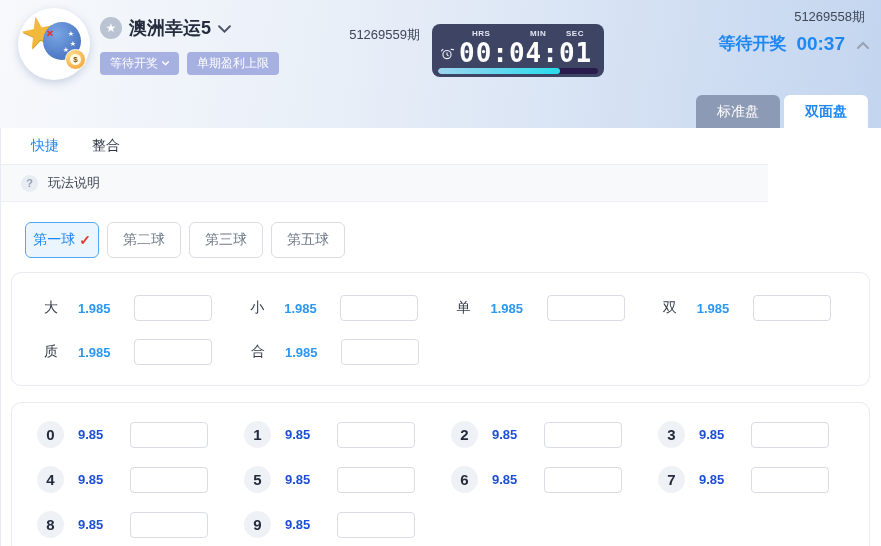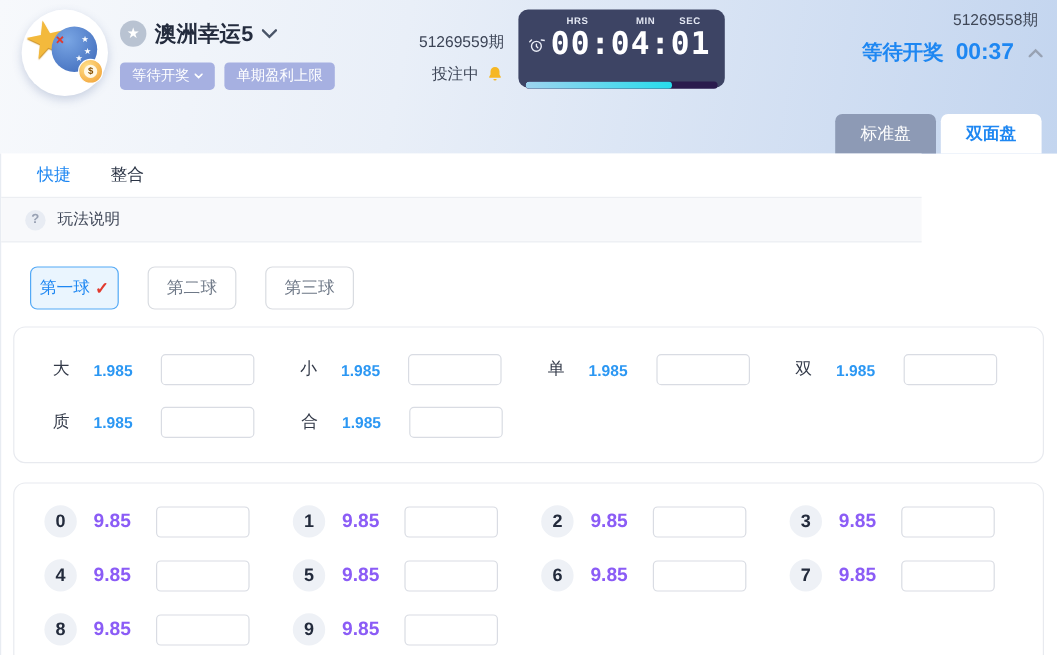--- a/index.html
+++ b/index.html
@@ -35,21 +35,21 @@
   .pills { position:absolute; left:100px; top:52px; display:flex; gap:8px; }
   .pill { background:#a6b0e1; color:#fff; font-size:12px; height:23px; padding:0 10px;
     border:none; border-radius:4px; display:flex; align-items:center; gap:4px; cursor:pointer;
     font-family:inherit; }
 
   .issue-block { position:absolute; left:290px; top:26px; width:130px; text-align:right; }
   .issue-no { font-size:13px; color:#3c4456; }
   .betting-row { margin-top:9px; display:flex; justify-content:flex-end; align-items:center; gap:6px;
     font-size:13px; color:#3c4456; }
 
-  .timer { position:absolute; left:432px; top:8px; width:172px; height:65px;
+  .timer { position:absolute; left:432px; top:24px; width:172px; height:53px;
     background:#3d4464; border-radius:8px; }
   .timer-labels { position:absolute; top:5px; left:0; width:100%; }
   .timer-labels span { position:absolute; font-size:8px; font-weight:bold; color:#e2e6f2;
     letter-spacing:.5px; }
   .tl-hrs { left:40px; } .tl-min { left:87px;padding-left:11px; } .tl-sec { left:134px;text-align:right; }
   .timer-alarm { position:absolute; left:8px; top:23px; }
   .timer-digits { position:absolute; left:27px; top:15px; font-family:"DejaVu Sans Mono", monospace;
     font-size:26px; font-weight:bold; color:#fff; letter-spacing:1px; line-height:1.1; }
 
   .progress { position:absolute; left:438px; top:68px; width:160px; height:6px; border-radius:3px;
@@ -79,21 +79,21 @@
   .subtab { cursor:pointer; }
   .subtab.active { color:#1e87f2; }
   .subtab.inactive { color:#2b3445; }
 
   .help-row { height:37px; background:#f8f9fb; border-bottom:1px solid #eceef2;
     display:flex; align-items:center; gap:10px; padding-left:20px; cursor:pointer; }
   .q-icon { width:17px; height:17px; border-radius:50%; background:#e8ecf3; color:#98a1b3;
     font-size:11px; font-weight:bold; display:flex; align-items:center; justify-content:center; }
   .help-label { font-size:13px; color:#3b4354; }
 
-  .ball-tabs { margin:20px 0 0 24px; display:flex; gap:24px;align-items:center; }
+  .ball-tabs { margin:20px 0 0 24px; display:flex; gap:8px;align-items:center; }
   .ball-tab { width:74px; height:36px; border-radius:6px; font-size:14px; cursor:pointer;
     display:flex; align-items:center; justify-content:center; gap:4px; background:#fff;
     border:1px solid #d9dce1; color:#6e7887; font-family:inherit; }
   .ball-tab.active { background:#eaf5fe; border:1px solid #53a9f6; color:#1e87f2; }
   .ball-tab .check { color:#e23a2e; font-weight:bold; font-size:14px; }
 
   .panel { margin-left:10px; width:859px; border:1px solid #e8eaef; border-radius:10px; background:#fff; }
   .panel.two-side { margin-top:14px; padding:22px 0 20px 0; }
   .panel.numbers { margin-top:16px; padding:18px 0 16px 0; }
   .bet-row { display:flex; padding-left:32px; }
@@ -102,21 +102,21 @@
   .num-row + .num-row { margin-top:18px; }
 
   .cell { width:207px; display:flex; align-items:center; }
   .cell .lbl { width:34px; font-size:14px; color:#333a49; }
   .cell .odds { width:56px; font-size:13px; font-weight:600; color:#2b97f3; }
   .bet-input { width:78px; height:26px; border:1px solid #d9dce3; border-radius:4px;
     background:#fff; outline:none; font-family:inherit; }
   .cell .ball-num { width:27px; height:27px; border-radius:50%; background:#eef1f6;
     color:#232b3c; font-size:15px; font-weight:bold; display:flex; align-items:center;
     justify-content:center; margin-right:14px; }
-  .cell .odds-num { width:52px; font-size:16px; font-weight:600; color:#8b5cf6; }
+  .cell .odds-num { width:52px; font-size:13px; font-weight:600; color:#1d4ed8; }
 </style>
 </head>
 <body>
 
 <div class="page">
 
   <header class="header">
 
     <div class="logo">
       <span class="gold-star">★</span>
@@ -146,27 +146,20 @@
         <span>等待开奖</span>
         <svg width="7" height="5" viewBox="0 0 12 8">
             <path d="M1 1l5 5 5-5" stroke="#ffffff" stroke-width="2.4" fill="none" stroke-linecap="round"></path>
           </svg>
       </button>
       <button class="pill">单期盈利上限</button>
     </div>
 
     <div class="issue-block">
       <div class="issue-no">51269559期</div>
-      <div class="betting-row">
-        <span>投注中</span>
-        <svg width="15" height="16" viewBox="0 0 24 24">
-          <path fill="#f6b723" d="M12 2a6 6 0 0 0-6 6v4l-1.7 3.2c-.3.6.1 1.3.8 1.3h13.8c.7 0 1.1-.7.8-1.3L18 12V8a6 6 0 0 0-6-6z"></path>
-          <path fill="#f6b723" d="M9.8 18a2.2 2.2 0 0 0 4.4 0z"></path>
-        </svg>
-      </div>
     </div>
 
     <div class="timer">
       <div class="timer-labels">
         <span class="tl-hrs">HRS</span>
         <span class="tl-min">MIN</span>
         <span class="tl-sec">SEC</span>
       </div>
       <span class="timer-alarm">
         <svg width="14" height="14" viewBox="0 0 24 24" fill="none" stroke="#e8ebf5" stroke-width="2" stroke-linecap="round">
@@ -213,20 +206,21 @@
       <span class="help-label">玩法说明</span>
     </div>
 
     <div class="ball-tabs">
       <button class="ball-tab active">
         <span>第一球</span>
         <span class="check">✓</span>
       </button>
       <button class="ball-tab">第二球</button>
       <button class="ball-tab">第三球</button>
+      <button class="ball-tab">第五球</button>
     </div>
 
     <section class="panel two-side">
       <div class="bet-row">
         <div class="cell">
           <span class="lbl">大</span>
           <span class="odds">1.985</span>
           <input class="bet-input" style="">
         </div>
         <div class="cell">

